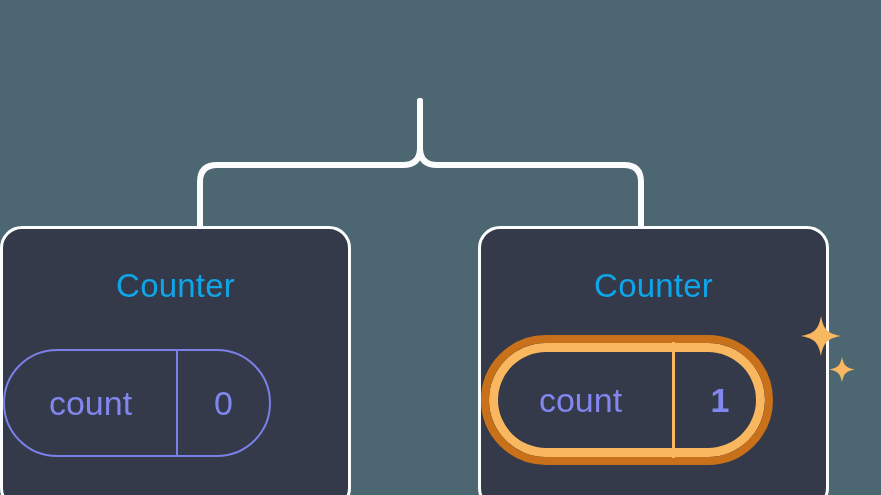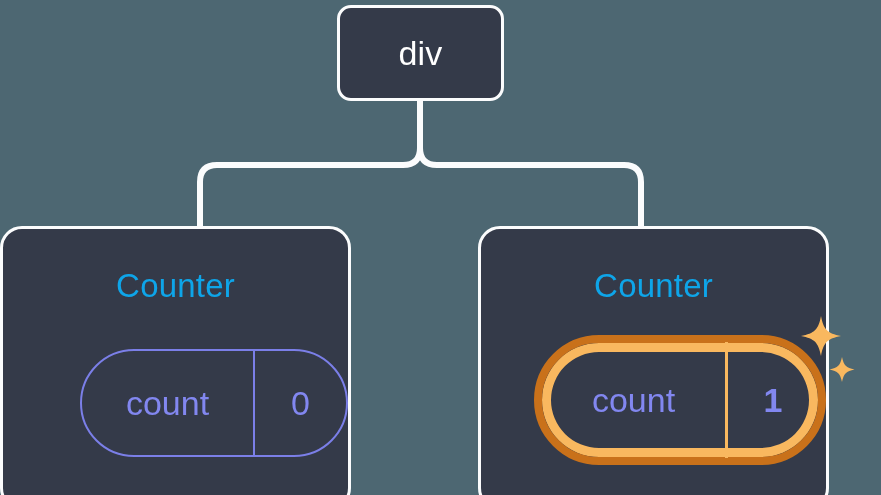--- a/index.html
+++ b/index.html
@@ -75,21 +75,21 @@
     line-height: 1;
     letter-spacing: 0.2px;
   }
 
   
   .pill-wrap {
     position: absolute;
     left: 0;
     right: 0;
     display: flex;
-    justify-content: flex-end;
+    justify-content: flex-start;
   }
   #pill-wrap-left  { top: 120px; }
   #pill-wrap-right { top: 106px; }
 
   .pill {
     position: relative;
     box-sizing: border-box;
     display: flex;
     align-items: stretch;
     background: transparent;
@@ -161,23 +161,20 @@
 
 <div id="stage">
 
   <svg id="connectors" viewBox="0 0 881 495" width="881" height="495">
     <g fill="none" stroke="#fbfcfd" stroke-width="6" stroke-linecap="round">
       <path d="M420,101 L420,148 Q420,165 403,165 L217,165 Q200,165 200,182 L200,228"></path>
       <path d="M420,101 L420,148 Q420,165 437,165 L624,165 Q641,165 641,182 L641,228"></path>
     </g>
   </svg>
 
-  <div class="node" id="node-root">
-    <span class="node-title">div</span>
-  </div>
 
   <div class="node counter-card" id="node-counter-left">
     <span class="card-title">Counter</span>
 
     <div class="pill-wrap" id="pill-wrap-left">
       <div class="pill pill-plain">
         <span class="pill-key">count</span>
         <span class="pill-divider"></span>
         <span class="pill-val">0</span>
       </div>

